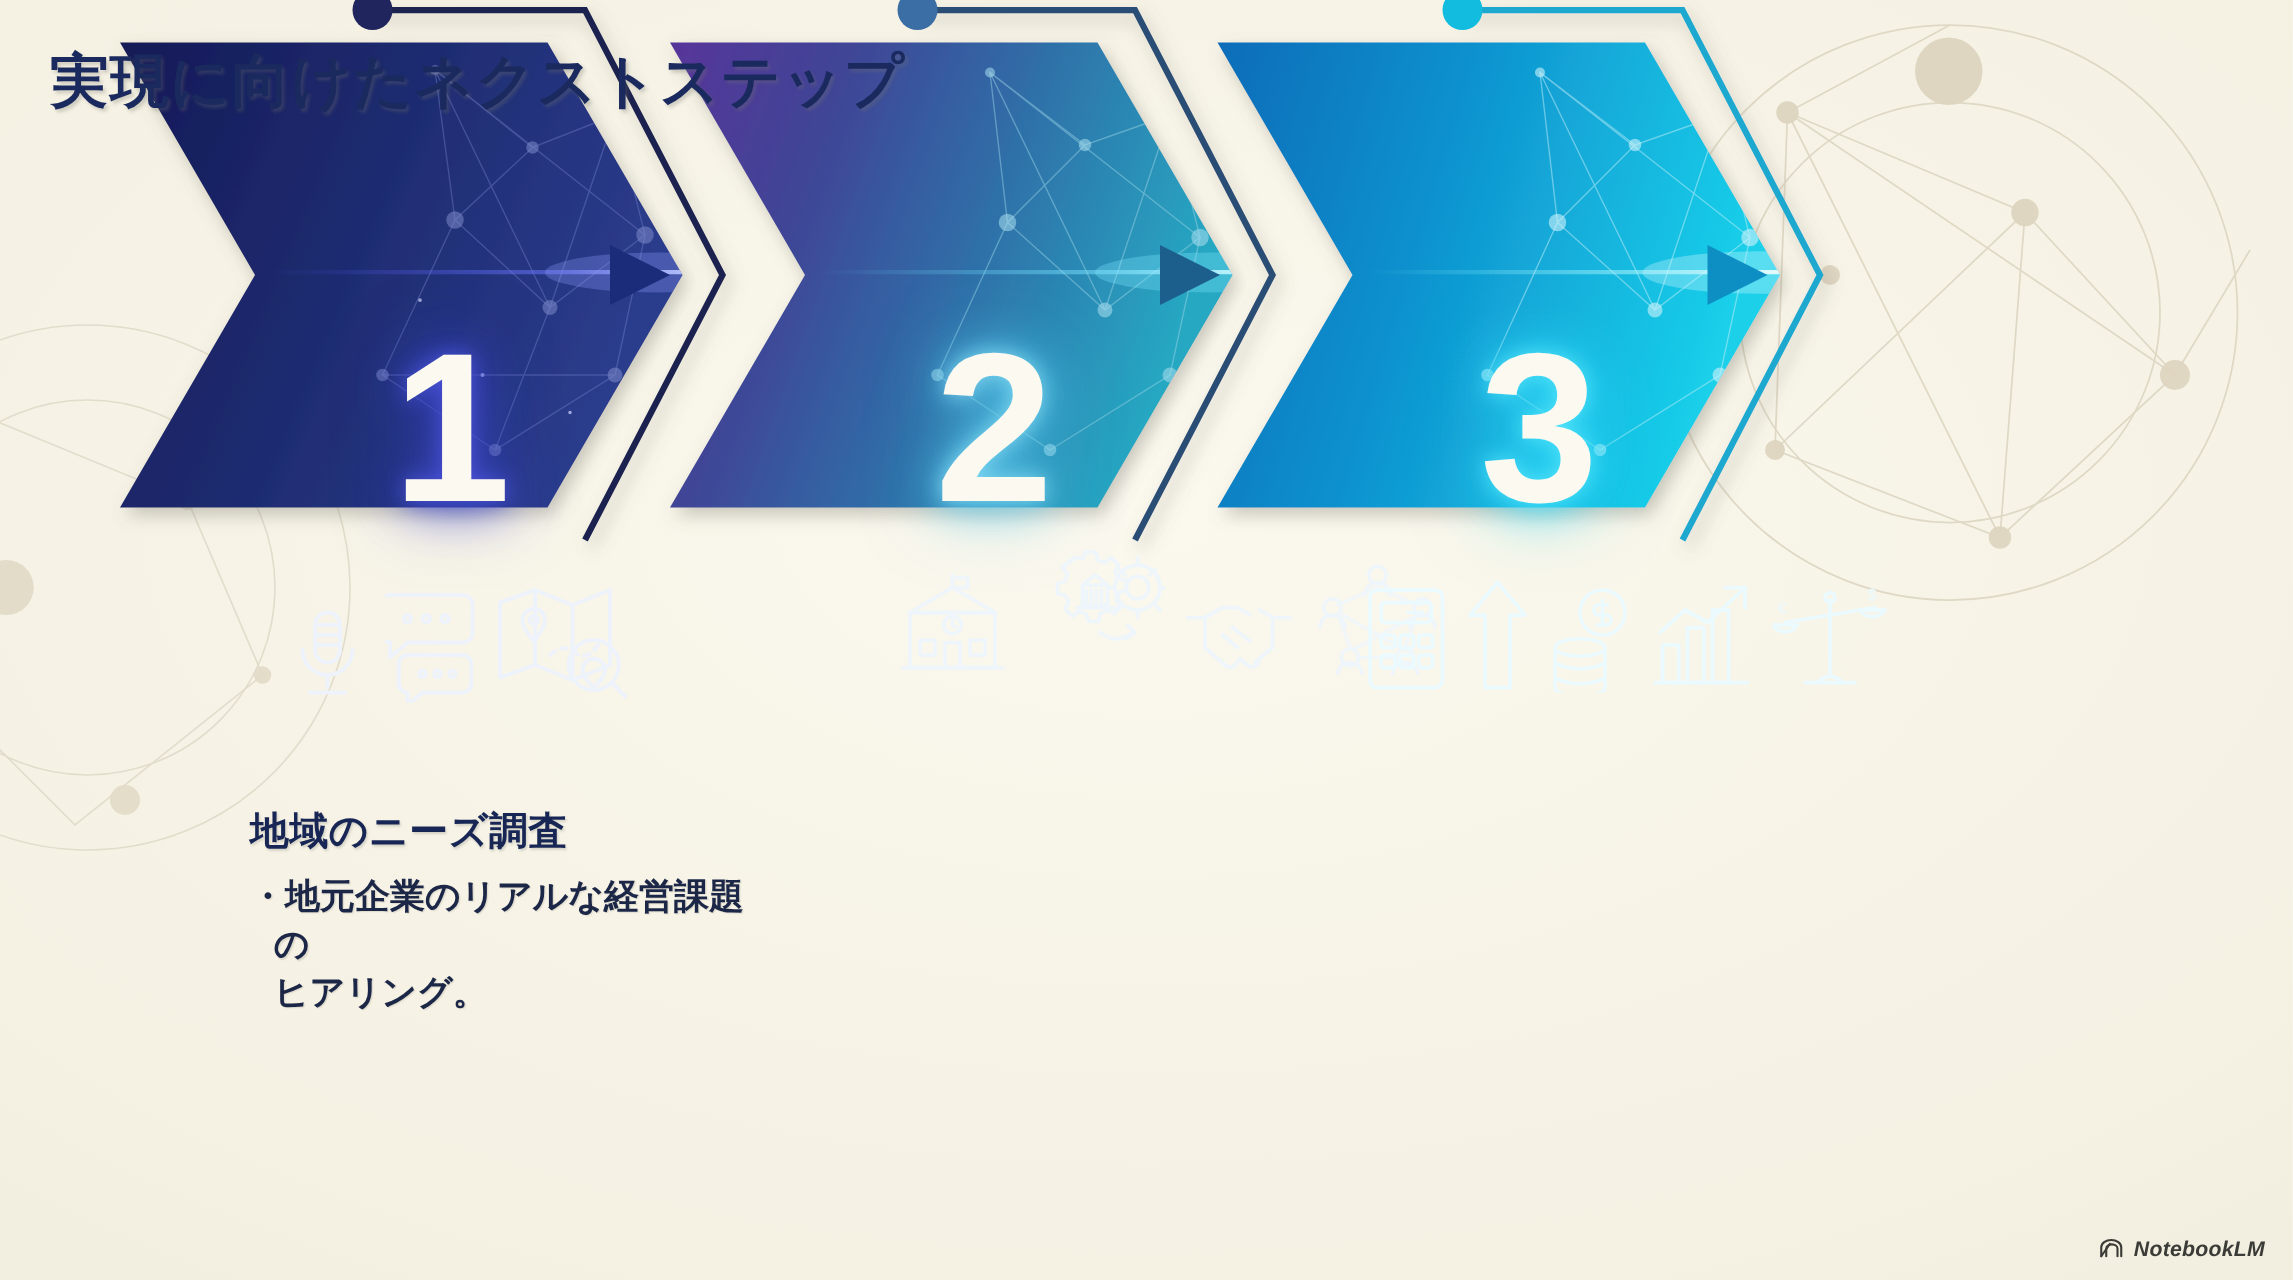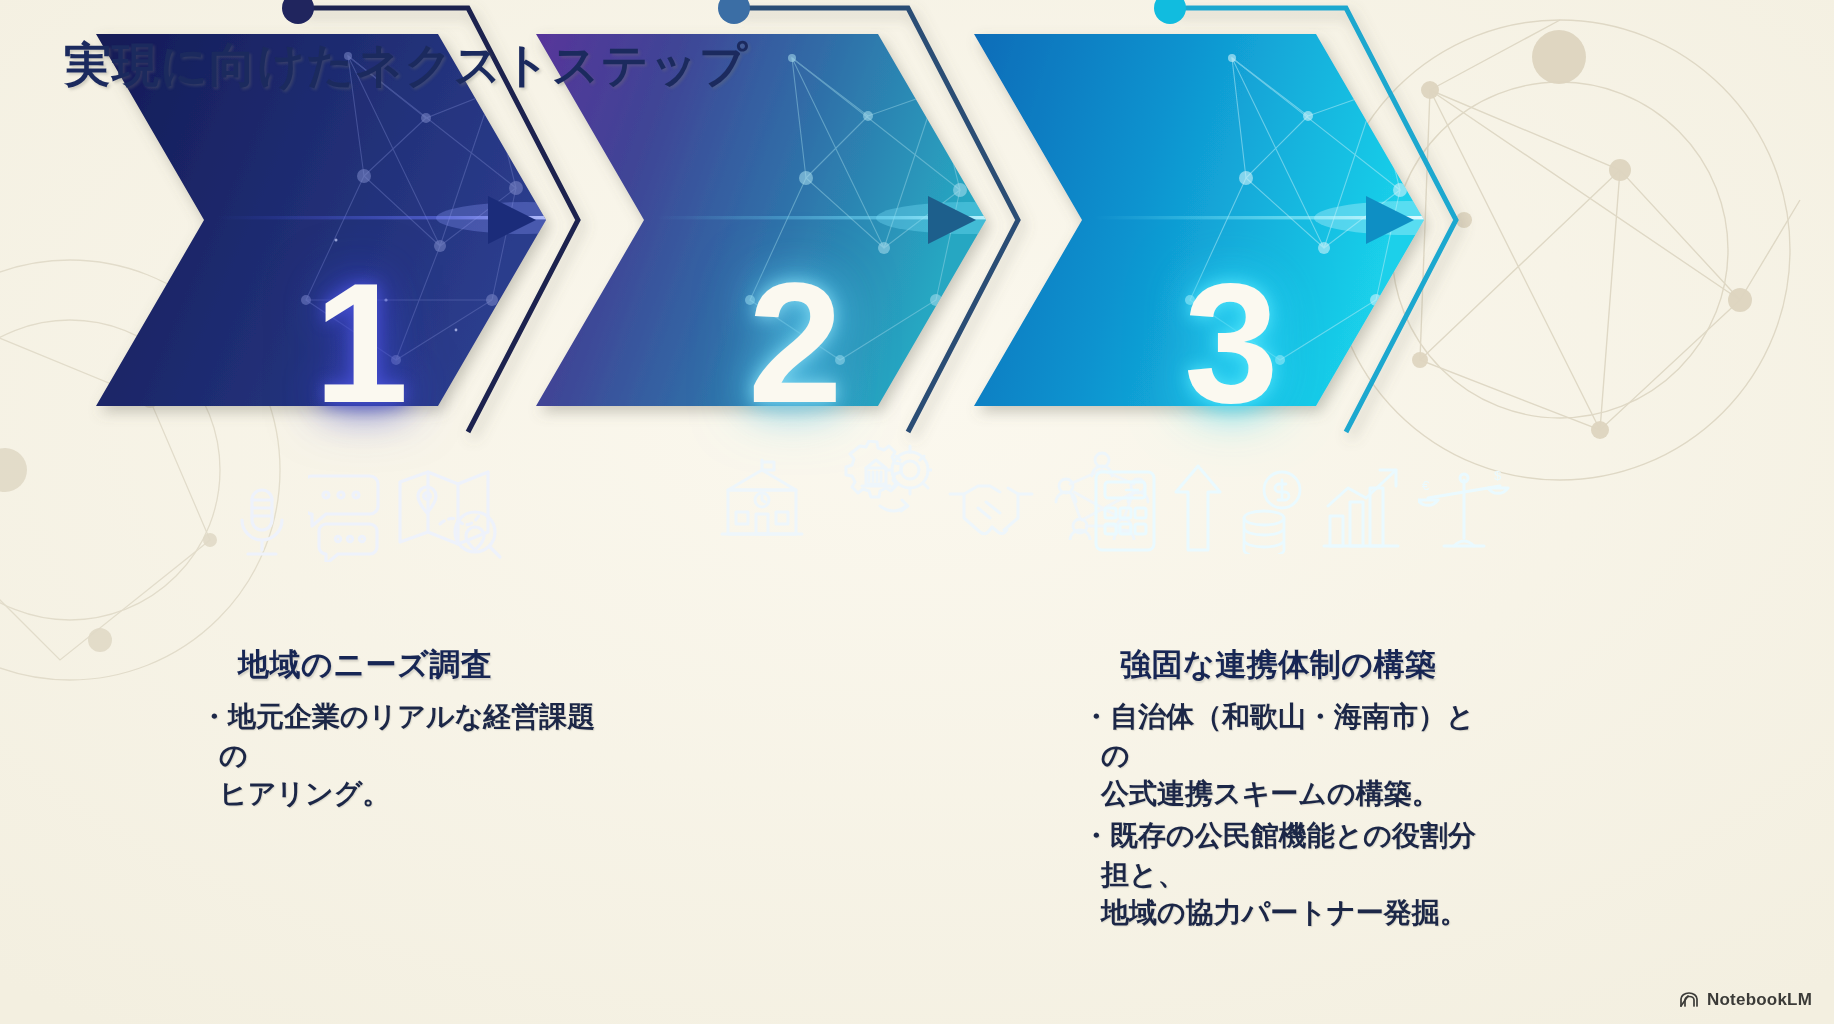--- a/index.html
+++ b/index.html
@@ -23,21 +23,21 @@
     inset: 0;
     width: 1834px;
     height: 1024px;
     pointer-events: none;
     z-index: 0;
   }
 
   
   #page-title {
     position: absolute;
-    left: 64px;
+    left: 40px;
     top: 34px;
     font-size: 47px;
     font-weight: 700;
     letter-spacing: 1px;
     color: #1b2a5e;
     text-shadow: 2px 2px 3px rgba(120,120,110,0.30);
     white-space: nowrap;
     z-index: 6;
   }
 
@@ -107,21 +107,20 @@
   .cap-2 { left: 546px;  top: 644px; width: 420px; }
 
   .cap-head {
     font-size: 31px;
     font-weight: 700;
     color: #172654;
     letter-spacing: .5px;
     text-shadow: 1px 2px 2px rgba(120,120,110,0.28);
     margin-bottom: 12px;
     white-space: nowrap;
-    margin-left: 38px;
   }
 
   .cap-list { list-style: none; }
 
   .cap-item {
     font-size: 28px;
     font-weight: 700;
     line-height: 1.38;
     color: #1c2747;
     text-indent: -19px;
@@ -130,23 +129,24 @@
     text-shadow: 1px 1px 1px rgba(130,130,120,0.22);
     white-space: pre-line;
   }
 
   
   #watermark {
     position: absolute;
     right: 22px;
     bottom: 14px;
     display: flex;
-    align-items: center;
+    align-items: flex-start;
     gap: 7px;
     z-index: 6;
+    font-style: italic;
   }
   #watermark .wm-text {
     font-size: 17px;
     font-weight: 600;
     color: #3b3b38;
     letter-spacing: .2px;
   }
 </style>
 </head>
 <body style="background: rgb(247, 244, 232);">
@@ -406,29 +406,20 @@
             <path d="M20 96 a10 10 0 0 1 20 0"></path>
           <circle cx="74" cy="82" r="7"></circle>
             <path d="M64 96 a10 10 0 0 1 20 0"></path>
         </g>
         <g opacity=".85">
           <path d="M52 26 L20 40 M52 26 L84 40 M22 52 L30 74 M82 52 L74 74 M36 82 L68 82 M24 48 L74 76 M84 48 L32 76"></path>
         </g>
       </svg>
     </div>
 
-    <div class="caption cap-2">
-      <div class="cap-head">強固な連携体制の構築</div>
-      <ul class="cap-list">
-        <li class="cap-item">・自治体（和歌山・海南市）との
-  公式連携スキームの構築。</li>
-        <li class="cap-item">・既存の公民館機能との役割分担と、
-  地域の協力パートナー発掘。</li>
-      </ul>
-    </div>
   </div>
 
   <div class="step step-3">
     <svg class="chev-svg" viewBox="0 0 640 660" xmlns="http://www.w3.org/2000/svg">
       <defs>
         <linearGradient id="g3" x1="0" y1="0" x2="1" y2="0.25">
           <stop offset="0%" stop-color="#0a6cb8"></stop>
           <stop offset="45%" stop-color="#0f93cf"></stop>
           <stop offset="100%" stop-color="#1ad0ea"></stop>
         </linearGradient>

